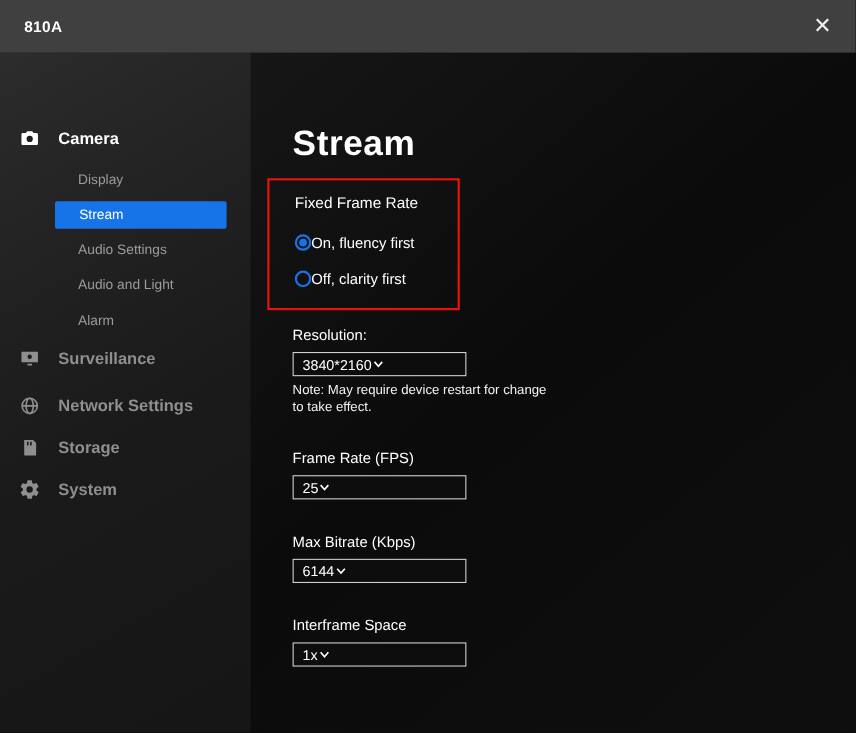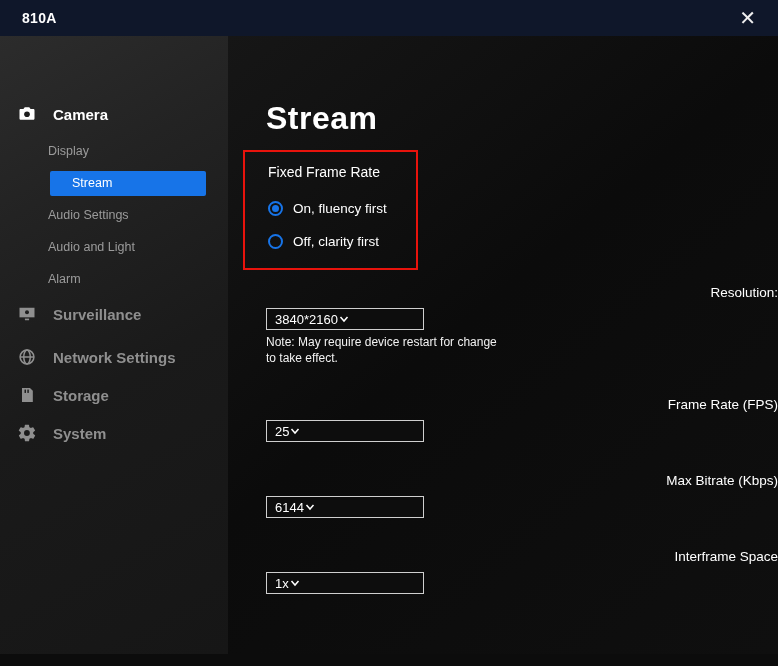--- a/index.html
+++ b/index.html
@@ -7,21 +7,21 @@
   body {
     width: 778px; height: 666px;
     overflow: hidden;
     background: #0c0c0c;
     font-family: "Liberation Sans", sans-serif;
     -webkit-font-smoothing: antialiased;
   }
 
   
   .titlebar {
-    height: 36px; background: #0f172a;
+    height: 48px; background: #404040;
     display: flex; align-items: center; justify-content: space-between;
     padding: 0 22px;
   }
   .titlebar .win-title { color: #ffffff; font-size: 14px; font-weight: bold; letter-spacing: .3px; }
   .titlebar .close { color: #f0f0f0; font-size: 20px; line-height: 1; cursor: pointer; }
 
   
   .layout { display: flex; height: 618px; }
 
   
@@ -39,21 +39,21 @@
   .side-section.camera { height: 30px; }
   .side-section.active { color: #ffffff; }
   .side-section .sicon { width: 20px; height: 20px; display: flex; align-items: center; justify-content: center; }
   .side-section .sicon svg { width: 20px; height: 20px; }
   .gap-lg { margin-top: 11px; }
   .gap-sm { margin-top: 6px; }
 
   .sub-list { list-style: none; margin: 6px 0 3px 0; padding: 0; }
   .sub-item {
     height: 32px; display: flex; align-items: center;
-    padding-left: 48px;
+    padding-left: 71px;
     color: #9b9b9b; font-size: 12.5px; cursor: pointer;
   }
   .sub-item.selected { padding-left: 50px; }
   .sub-item.selected span {
     display: block; width: 156px; height: 25px; line-height: 25px;
     padding-left: 22px; border-radius: 2px;
     background: #1774e8; color: #ffffff;
   }
 
   
@@ -65,39 +65,39 @@
   .page-title { margin: 0; color: #ffffff; font-size: 32px; font-weight: bold; letter-spacing: .5px; }
 
   .annotation {
     margin-top: 13px; margin-left: -23px;
     width: 175px;
     border: 2px solid #e8130c;
     padding: 12px 0 13px 23px;
   }
   .ffr-label { color: #ffffff; font-size: 14px; margin-bottom: 14px; }
   .radio-row {
-    display: flex; align-items: center; gap: 10px;
+    display: flex; align-items: center; 
     height: 28px; color: #ffffff; font-size: 13.5px; cursor: pointer;
   }
   .radio-row + .radio-row { margin-top: 5px; }
   .radio {
     width: 15px; height: 15px; flex-shrink: 0;
     border: 2px solid #1774e8; border-radius: 50%;
     position: relative;
   }
   .radio.checked::after {
     content: ""; position: absolute; top: 2px; left: 2px; right: 2px; bottom: 2px;
     border-radius: 50%; background: #1774e8;
   }
 
   .section-title { margin: 22px 0 0 0; color: #ffffff; font-size: 24px; font-weight: bold; }
 
   .field { margin-top: 31px; }
   .field.first { margin-top: 15px; }
-  .field-label { color: #ffffff; font-size: 13.5px; margin-bottom: 8px; text-align: right; }
+  .field-label { color: #ffffff; font-size: 13.5px; margin-bottom: 8px; }
   .dropdown {
     width: 158px; height: 22px;
     border: 1px solid #cfcfcf; background: #0d0d0d;
     display: flex; align-items: center; 
     padding: 0 6px 0 8px;
     color: #ffffff; font-size: 13px; cursor: pointer;
   }
   .dropdown .chev { width: 12px; height: 12px; display: flex; }
   .dropdown .chev svg { width: 12px; height: 12px; }
   .note { margin-top: 5px; width: 240px; color: #f2f2f2; font-size: 12px; line-height: 1.3; }

